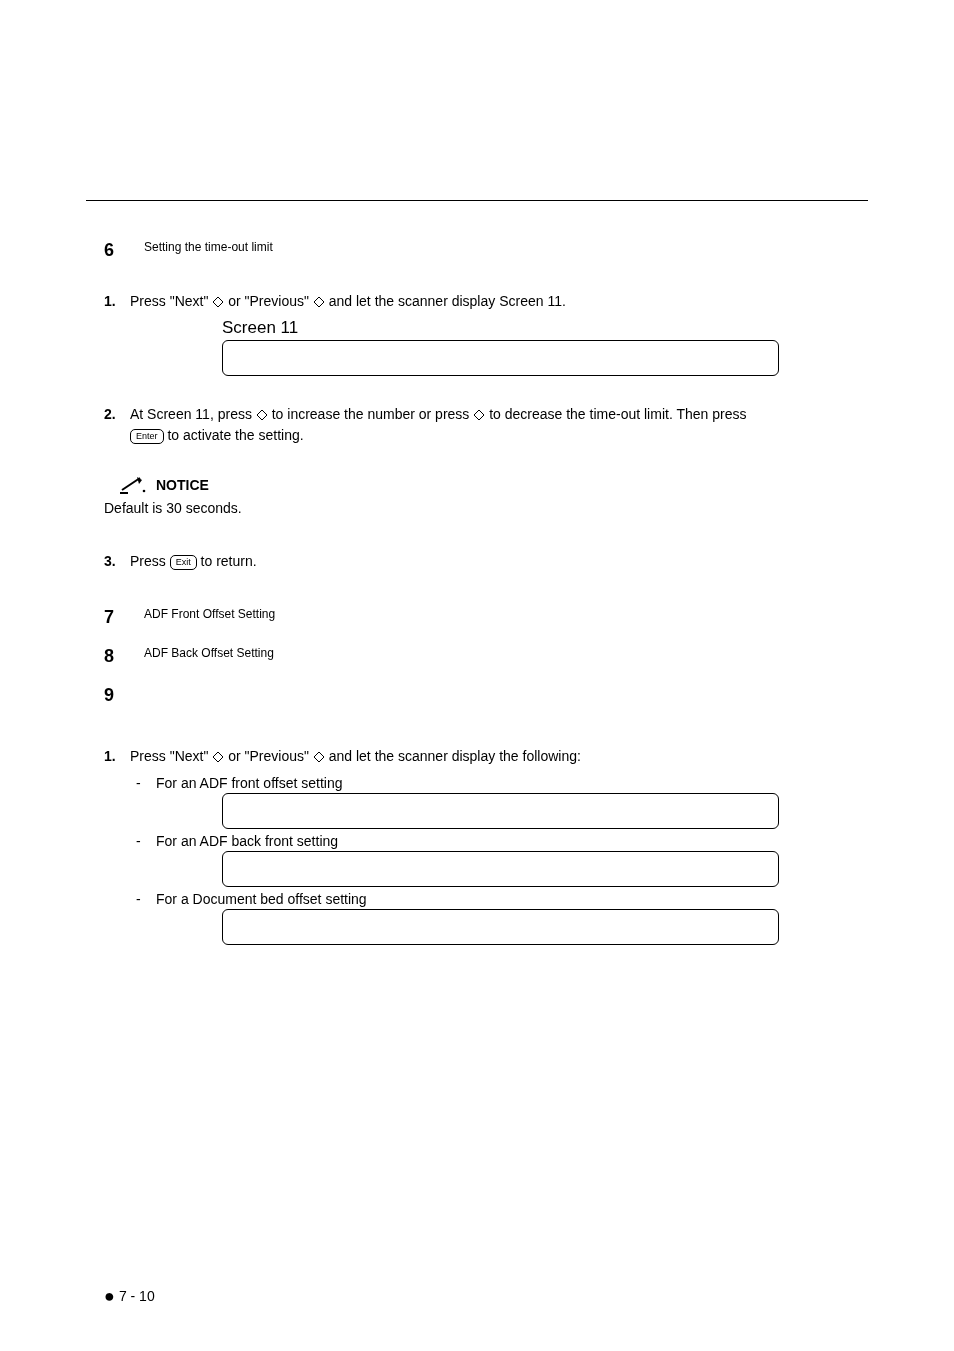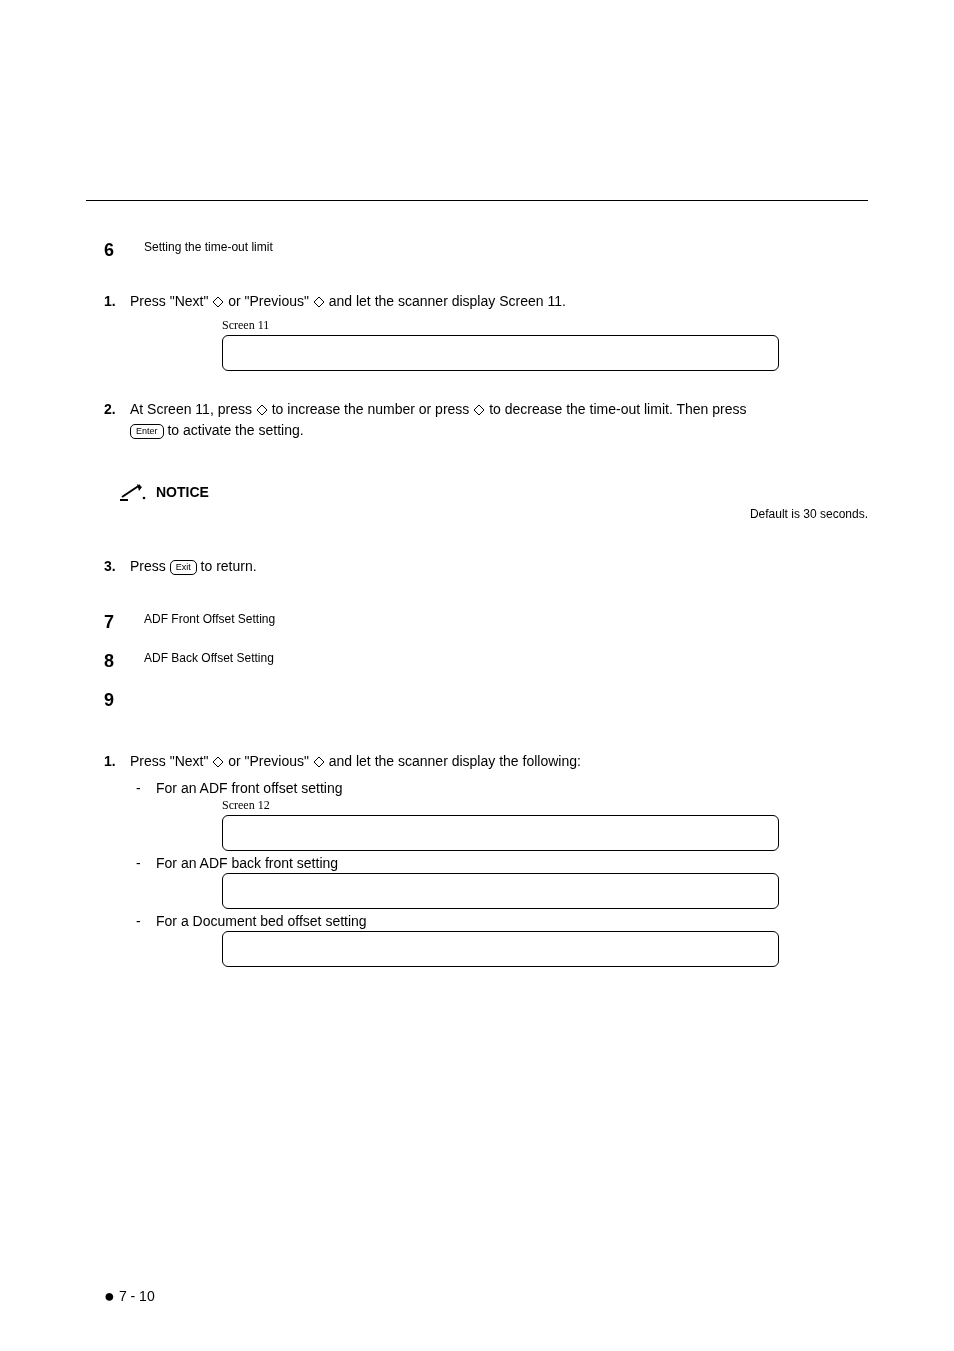--- a/index.html
+++ b/index.html
@@ -67,52 +67,49 @@
     display: inline-block;
     border: 1px solid #000;
     border-radius: 5px;
     font-size: 9px;
     padding: 1px 5px;
     line-height: 1.2;
     vertical-align: middle;
   }
   .screen-label {
     margin-left: 118px;
-    font-size: 12px;
+    font-size: 17px;
     margin-top: 0;
     margin-bottom: 2px;
-    font-family: Liberation Serif, serif;
   }
   .screen-box {
     margin-left: 118px;
     width: 555px;
     height: 34px;
     border: 1px solid #000;
     border-radius: 6px;
   }
   .notice-row {
     display: flex;
     align-items: center;
     gap: 10px;
-    margin-top: 42px;
+    margin-top: 30px;
     margin-left: 16px;
   }
   .notice-icon {
     width: 26px;
     height: 18px;
   }
   .notice-text {
     font-weight: bold;
     font-size: 14px;
   }
   .notice-body {
-    margin-left: 34px;
-    font-size: 12px;
+    font-size: 14px;
     margin-top: 6px;
-    text-align: right;
   }
   .sub-item {
     display: flex;
     gap: 12px;
     margin-left: 32px;
     font-size: 14px;
     margin-bottom: 2px;
   }
   .sub-dash {
     min-width: 8px;
@@ -243,21 +240,20 @@
             </svg>
         </span>
         <span> and let the scanner display the following:</span>
       </div>
     </div>
 
     <div class="sub-item mt8">
       <span class="sub-dash">-</span>
       <span>For an ADF front offset setting</span>
     </div>
-    <div class="screen-label">Screen 12</div>
     <div class="screen-box"></div>
 
     <div class="sub-item" style="margin-top:4px;">
       <span class="sub-dash">-</span>
       <span>For an ADF back front setting</span>
     </div>
     <div class="screen-box"></div>
 
     <div class="sub-item" style="margin-top:4px;">
       <span class="sub-dash">-</span>

